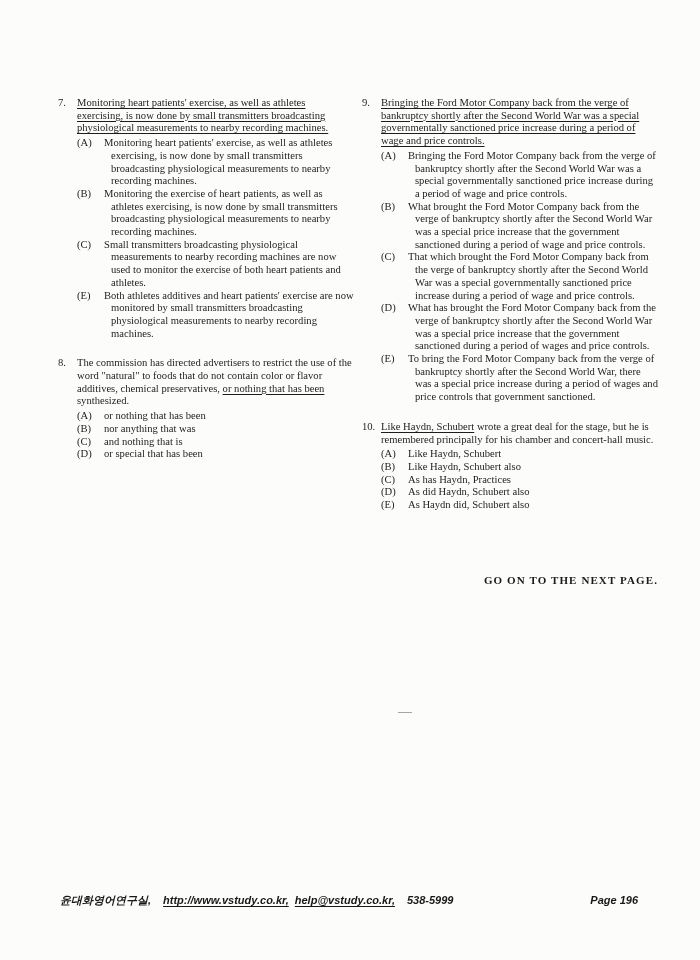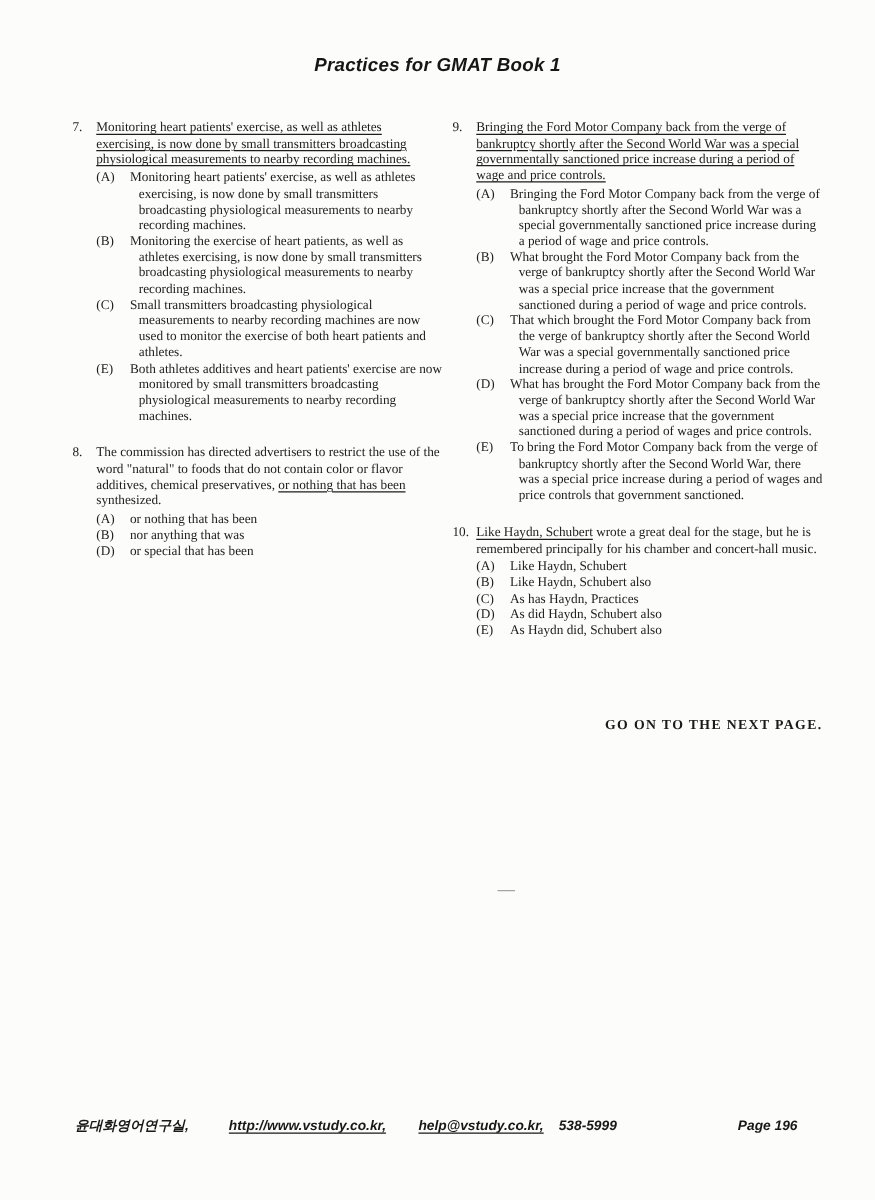--- a/index.html
+++ b/index.html
@@ -80,49 +80,49 @@
     display:flex;
     align-items:baseline;
     font-family:"Liberation Sans", sans-serif;
     font-weight:bold;font-style:italic;
     font-size:11px;
     color:#181818;
     white-space:nowrap;
   }
   .footer .sep{width:12px;flex:0 0 auto;}
   .footer .sep-sm{width:6px;flex:0 0 auto;}
-  .footer .link{text-decoration:underline;text-underline-offset:2px;margin-left:20px;}
+  .footer .link{text-decoration:underline;text-underline-offset:2px;}
   .footer .page-label{margin-left:auto;}
 </style>
 </head>
 <body>
 
 <div class="page">
 
-  <div class="title">Practices for GMAT Book 1</div>
 
   <div class="columns">
 
     <div class="col col-left">
 
       <div class="question">
         <div class="q-stem"><span class="q-num">7.</span><span class="underline">Monitoring heart patients' exercise, as well as athletes exercising, is now done by small transmitters broadcasting physiological measurements to nearby recording machines.</span></div>
         <div class="options">
           <div class="option"><span class="opt-label">(A)</span><span>Monitoring heart patients' exercise, as well as athletes exercising, is now done by small transmitters broadcasting physiological measurements to nearby recording machines.</span></div>
           <div class="option"><span class="opt-label">(B)</span><span>Monitoring the exercise of heart patients, as well as athletes exercising, is now done by small transmitters broadcasting physiological measurements to nearby recording machines.</span></div>
           <div class="option"><span class="opt-label">(C)</span><span>Small transmitters broadcasting physiological measurements to nearby recording machines are now used to monitor the exercise of both heart patients and athletes.</span></div>
           <div class="option"><span class="opt-label">(E)</span><span>Both athletes additives and heart patients' exercise are now monitored by small transmitters broadcasting physiological measurements to nearby recording machines.</span></div>
         </div>
       </div>
 
       <div class="question">
         <div class="q-stem"><span class="q-num">8.</span><span>The commission has directed advertisers to restrict the use of the word "natural" to foods that do not contain color or flavor additives, chemical preservatives, </span><span class="underline">or nothing that has been</span><span> synthesized.</span></div>
         <div class="options gap">
           <div class="option"><span class="opt-label">(A)</span><span>or nothing that has been</span></div>
           <div class="option"><span class="opt-label">(B)</span><span>nor anything that was</span></div>
+          <div class="option"><span class="opt-label">(C)</span><span>and nothing that is</span></div>
           <div class="option"><span class="opt-label">(D)</span><span>or special that has been</span></div>
         </div>
       </div>
 
     </div>
 
     <div class="col col-right">
 
       <div class="question">
         <div class="q-stem"><span class="q-num">9.</span><span class="underline">Bringing the Ford Motor Company back from the verge of bankruptcy shortly after the Second World War was a special governmentally sanctioned price increase during a period of wage and price controls.</span></div>

